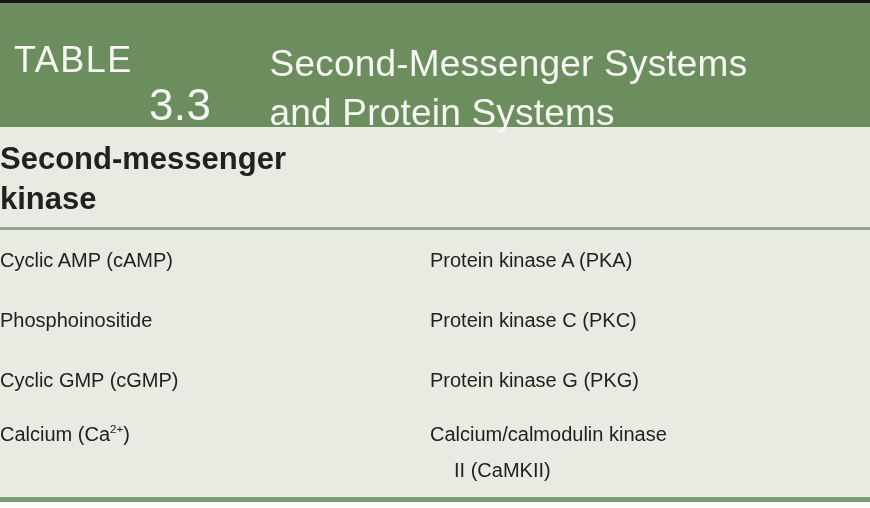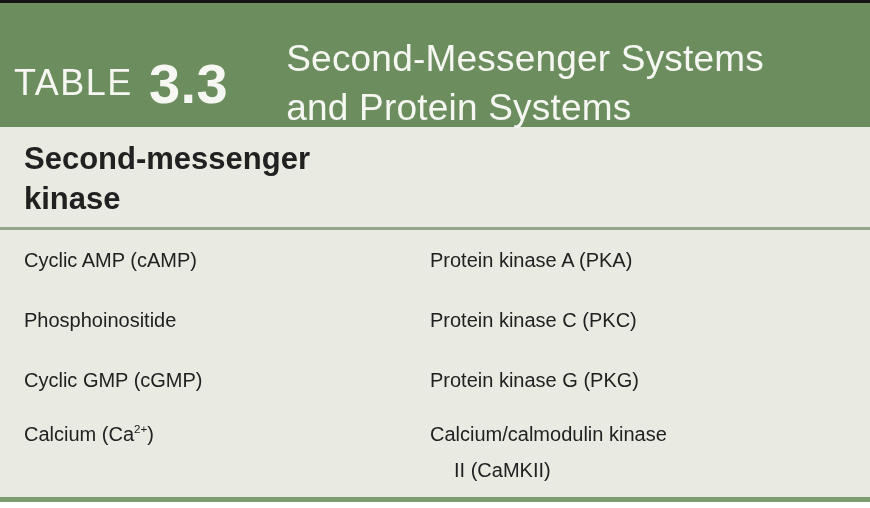--- a/index.html
+++ b/index.html
@@ -28,33 +28,34 @@
     height: 3px;
     width: 100%;
     background: var(--top-rule);
   }
   .header {
     height: 124px;
     width: 100%;
     background: var(--header-green);
     color: var(--header-text);
     display: flex;
-    align-items: center;
+    align-items: flex-start;
     padding: 36px 0 0 14px;
   }
   .tbl-label {
     font-size: 36px;
     font-weight: 400;
     letter-spacing: 1.5px;
   }
   .tbl-number {
-    font-size: 56px;
-    font-weight: 700;
+    font-size: 44px;
+    font-weight: 400;
     margin-left: 16px;
     letter-spacing: 0.5px;
+    margin-top: 41px;
   }
   .tbl-title {
     margin-left: 58px;
     font-size: 37px;
     font-weight: 400;
     line-height: 49px;
     letter-spacing: 0.2px;
   }
   .body {
     height: 370px;
@@ -64,21 +65,21 @@
   .colheads {
     display: flex;
     height: 100px;
     padding-top: 12px;
     font-size: 31px;
     font-weight: 700;
     line-height: 40px;
   }
   .col1 {
     width: 418px;
-    padding-left: 24px;
+    padding-left: 0;
     flex: none;
   }
   .col2 {
     flex: 1;
     padding-left: 12px;
   }
   .sep {
     height: 3px;
     width: 100%;
     background: var(--separator-green);

